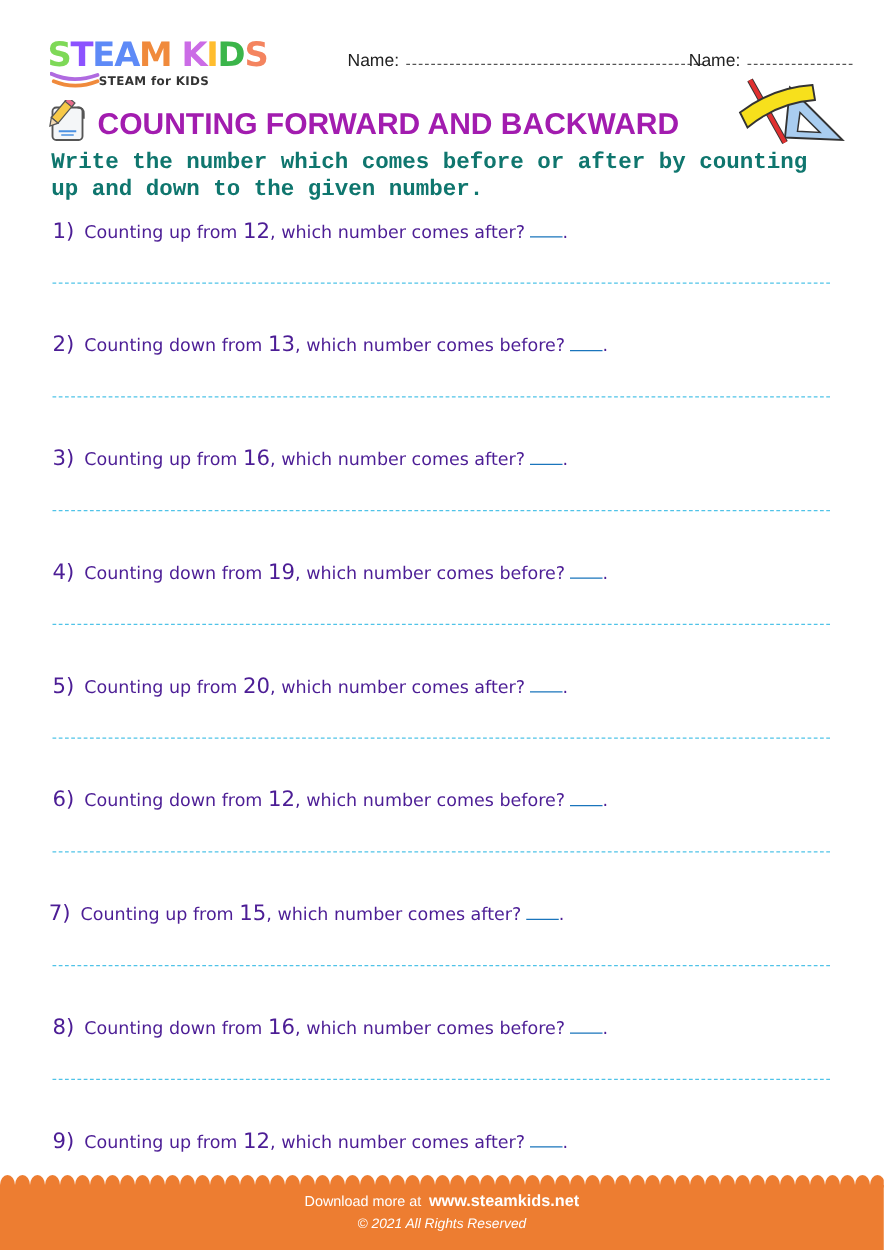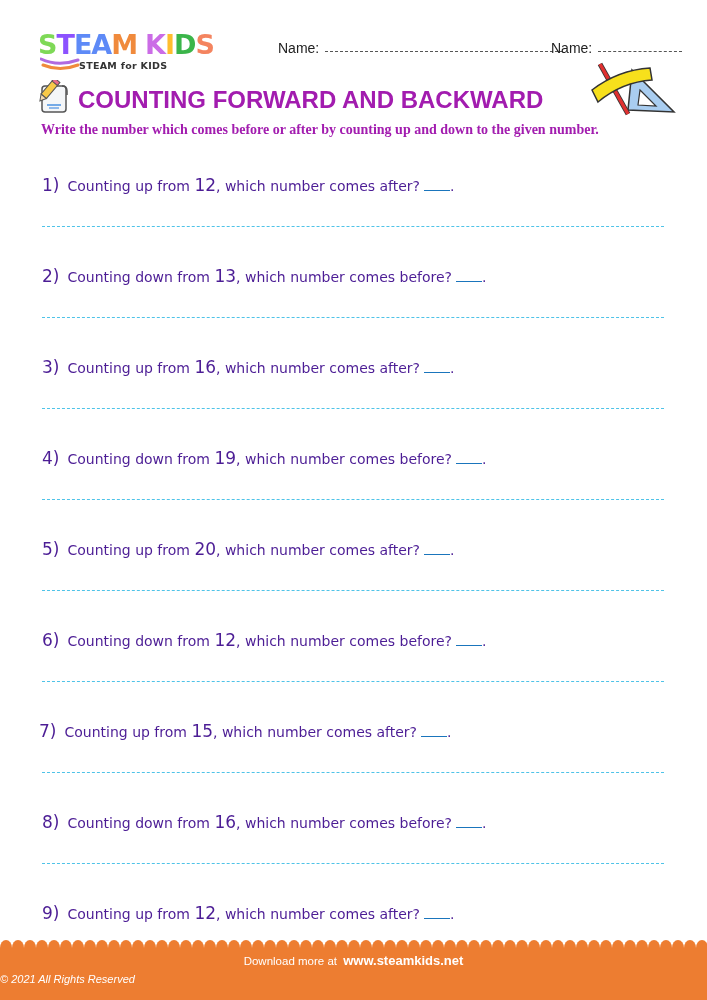--- a/index.html
+++ b/index.html
@@ -16,34 +16,34 @@
 
     .name-field { position: absolute; left: 254px; top: 40px; font-size: 14px; color: #222; white-space: nowrap; margin-left: 24px; }
     .name-field .dots { display: inline-block; width: 238px; border-bottom: 1px dashed #555; margin-left: 6px; vertical-align: 1px; }
     .date-field { position: absolute; left: 551px; top: 40px; font-size: 14px; color: #222; white-space: nowrap; }
     .date-field .dots { display: inline-block; width: 84px; border-bottom: 1px dashed #555; margin-left: 6px; vertical-align: 1px; }
 
     .title-icon { position: absolute; left: 36px; top: 80px; }
     .title { position: absolute; left: 78px; top: 86px; font-family: "Liberation Sans", sans-serif; font-weight: bold; font-size: 24px; color: #a21caf; letter-spacing: 0px; }
     .tools-icon { position: absolute; left: 588px; top: 60px; }
 
-    .instructions { position: absolute; left: 41px; top: 119px; width: 630px; font-family: Liberation Serif, serif; font-weight: bold; font-size: 14px; line-height: 22px; color: #a21caf; }
+    .instructions { position: absolute; left: 41px; top: 119px; width: 630px; font-family: Liberation Mono, monospace; font-weight: bold; font-size: 18px; line-height: 22px; color: #0f766e; }
 
     .q { position: absolute; left: 42px; font-family: "DejaVu Sans", sans-serif; font-size: 14px; color: #4c1d95; white-space: nowrap; }
     .q .num { font-size: 17px; margin-right: 8px; }
     .q .big { font-size: 17px; }
     .q .blank { display: inline-block; width: 26px; border-bottom: 1px solid #1a75bc; margin-left: 4px; }
     .answer-line { position: absolute; left: 42px; width: 622px; height: 0; border-top: 1.5px dashed #4fc3e8; }
 
     .footer { position: absolute; left: 0; top: 948px; width: 707px; height: 52px; background: #ed7d31; }
     .scallops { position: absolute; left: 0; top: 940px; width: 707px; height: 10px; display: flex; overflow: hidden; }
     .scallops div { flex: 0 0 12px; height: 16px; border-radius: 50%; background: #ed7d31; margin-top: 0; }
     .footer-line1 { position: absolute; top: 953px; left: 0; width: 707px; text-align: center; color: #fff; font-size: 11.5px; font-family: "Liberation Sans", sans-serif; }
     .footer-line1 b { font-size: 13px; margin-left: 3px; margin-top: 30px; }
-    .footer-line2 { position: absolute; top: 973px; left: 0; width: 707px; color: #fff; font-size: 11px; font-style: italic; font-family: "Liberation Sans", sans-serif; }
+    .footer-line2 { position: absolute; top: 973px; left: 0; width: 707px; text-align: center; color: #fff; font-size: 11px; font-style: italic; font-family: "Liberation Sans", sans-serif; }
   </style>
 </head>
 <body>
 
 <div class="logo">
   <div class="logo-word">
     <span style="color:#7ed957">S</span><span style="color:#8c52ff">T</span><span style="color:#5e8af7">E</span><span style="color:#5e8af7">A</span><span style="color:#f08a3c">M</span><span style="width:8px"></span><span style="color:#cb6ce6">K</span><span style="color:#ffbd2e">I</span><span style="color:#3bb54a">D</span><span style="color:#f4845f">S</span>
   </div>
   <svg class="logo-swoosh" width="40" height="14" viewBox="0 0 40 14">
     <path d="M1 2 Q18 10 38 3" stroke="#b06ae0" stroke-width="3" fill="none" stroke-linecap="round"></path>

